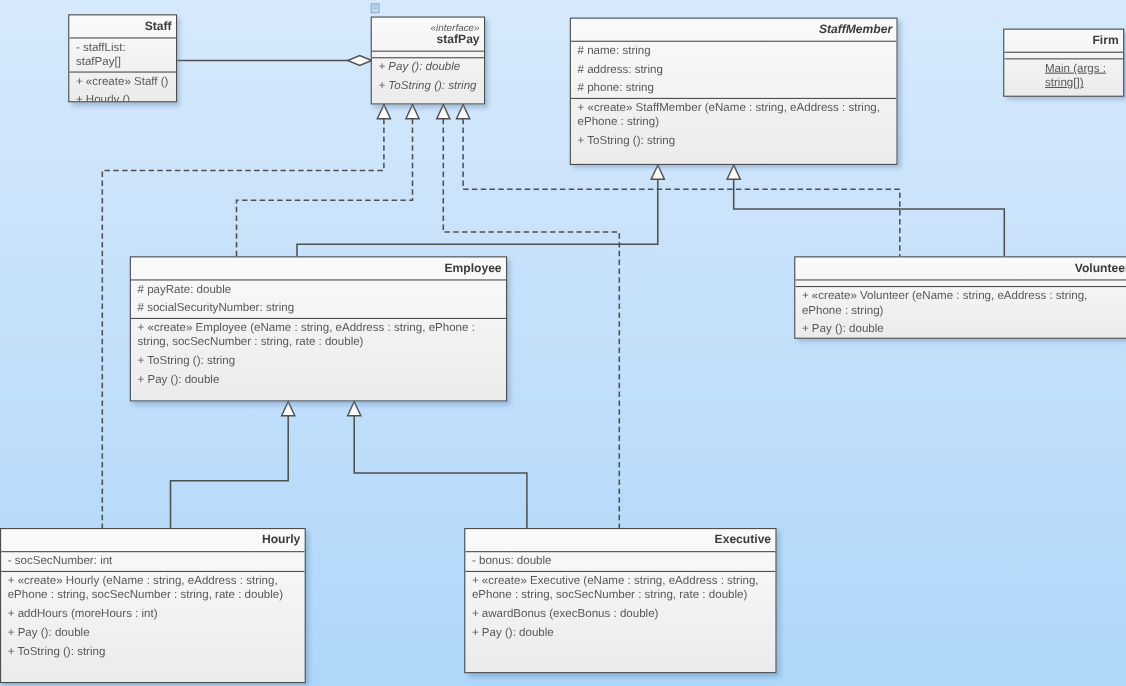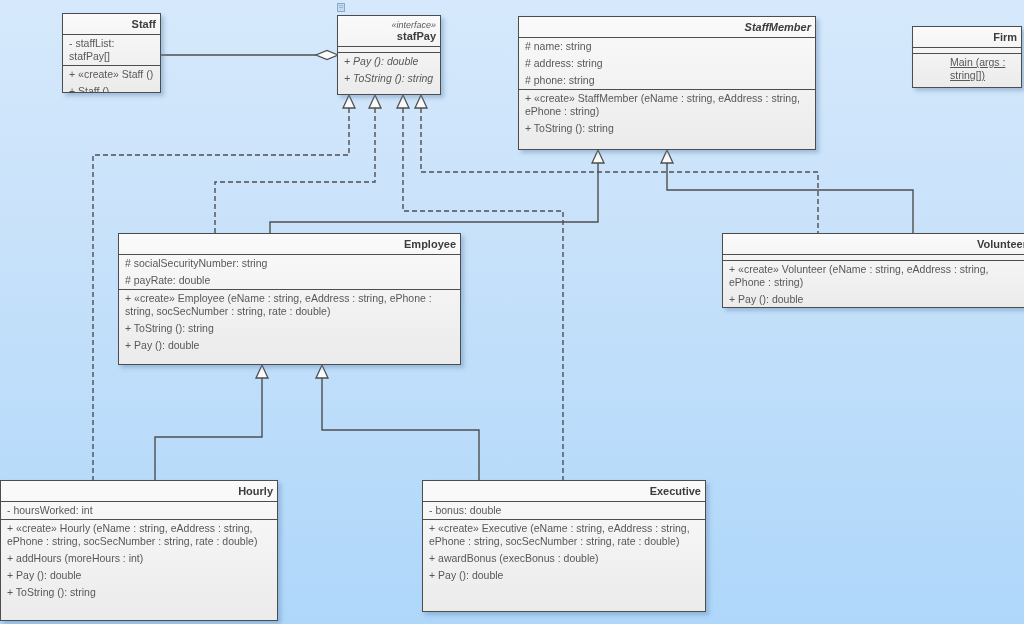--- a/index.html
+++ b/index.html
@@ -105,21 +105,21 @@
 
   <div class="uml-class" style="left:62px;top:13px;width:99px;height:80px">
     <div class="uml-title">
       <span class="name">Staff</span>
     </div>
     <div class="compartment attrs">
       <div class="row">- staffList: stafPay[]</div>
     </div>
     <div class="compartment methods">
       <div class="row">+ «create» Staff ()</div>
-      <div class="row">+ Staff ()</div>
+      <div class="row">+ Hourly ()</div>
     </div>
   </div>
 
   <div class="uml-class italic-methods" style="left:337px;top:15px;width:104px;height:80px">
     <div class="uml-title">
       <span class="stereotype">«interface»</span>
       <span class="name">stafPay</span>
     </div>
     <div class="compartment empty"></div>
     <div class="compartment methods">
@@ -151,22 +151,22 @@
     <div class="compartment methods">
       <div class="row">Main (args : string[])</div>
     </div>
   </div>
 
   <div class="uml-class" style="left:118px;top:233px;width:343px;height:132px">
     <div class="uml-title">
       <span class="name">Employee</span>
     </div>
     <div class="compartment attrs">
+      <div class="row"># payRate: double</div>
       <div class="row"># socialSecurityNumber: string</div>
-      <div class="row"># payRate: double</div>
     </div>
     <div class="compartment methods">
       <div class="row">+ «create» Employee (eName : string, eAddress : string, ePhone : string, socSecNumber : string, rate : double)</div>
       <div class="row">+ ToString (): string</div>
       <div class="row">+ Pay (): double</div>
     </div>
   </div>
 
   <div class="uml-class" style="left:722px;top:233px;width:310px;height:75px">
     <div class="uml-title">
@@ -177,21 +177,21 @@
       <div class="row">+ «create» Volunteer (eName : string, eAddress : string, ePhone : string)</div>
       <div class="row">+ Pay (): double</div>
     </div>
   </div>
 
   <div class="uml-class" style="left:0;top:480px;width:278px;height:141px">
     <div class="uml-title">
       <span class="name">Hourly</span>
     </div>
     <div class="compartment attrs">
-      <div class="row">- hoursWorked: int</div>
+      <div class="row">- socSecNumber: int</div>
     </div>
     <div class="compartment methods">
       <div class="row">+ «create» Hourly (eName : string, eAddress : string, ePhone : string, socSecNumber : string, rate : double)</div>
       <div class="row">+ addHours (moreHours : int)</div>
       <div class="row">+ Pay (): double</div>
       <div class="row">+ ToString (): string</div>
     </div>
   </div>
 
   <div class="uml-class" style="left:422px;top:480px;width:284px;height:132px">

